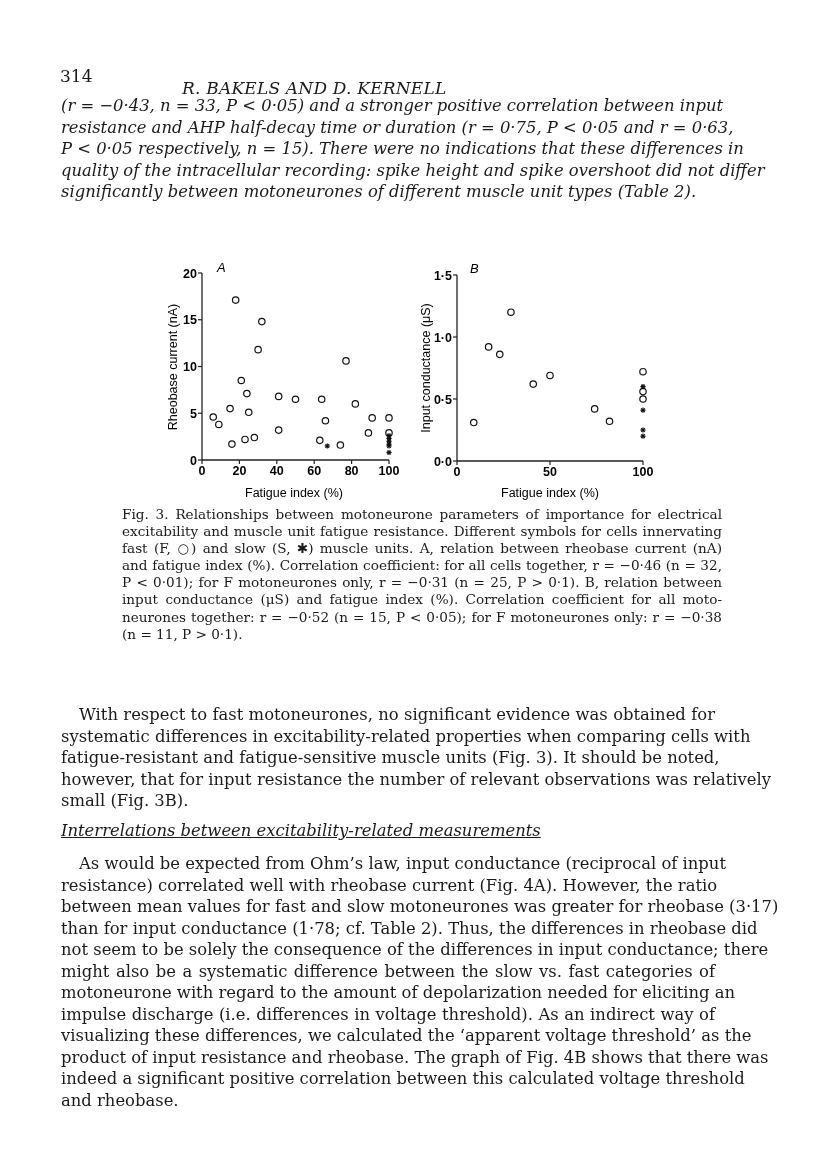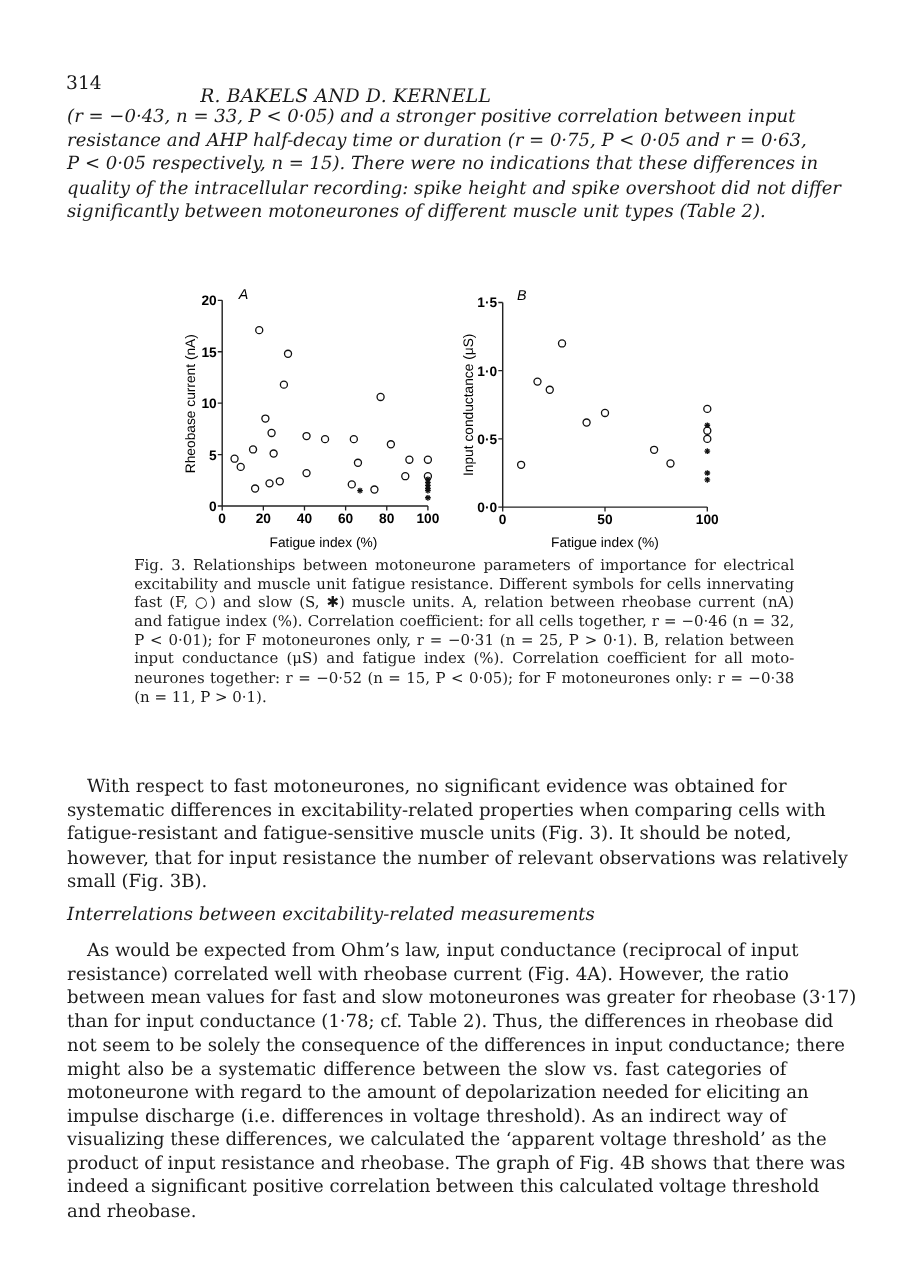--- a/index.html
+++ b/index.html
@@ -8,21 +8,21 @@
   .running-head { position:absolute; top:66px; left:60px; width:420px; font-size:17px; }
   .page-num { position:absolute; left:0; top:0; }
   .header-title { position:absolute; left:122px; top:12px; font-style:italic; white-space:nowrap; letter-spacing:0.2px; }
   .para { position:absolute; left:61px; width:654px; font-size:16.4px; line-height:21.5px; text-align:justify; }
   .para .line { display:block; text-align:justify; text-align-last:justify; white-space:nowrap; overflow:visible; }
   .para .line.last { text-align-last:left; }
   .p1 { top:95px;font-style:italic; }
   .p2 { top:704px; }
   .p3 { top:853px; }
   .indent { padding-left:18px; }
-  .section-head { position:absolute; left:61px; top:821px; font-style:italic; font-size:16.4px; }
+  .section-head { position:absolute; left:61px; top:821px; font-style:italic; font-size:16.4px;text-decoration:underline; }
   .caption { position:absolute; left:122px; top:506px; width:600px; font-size:13.6px; line-height:17.1px; }
   .caption .line { display:block; text-align:justify; text-align-last:justify; white-space:nowrap; }
   .caption .line.last { text-align-last:left; }
   .chart { position:absolute; }
   svg text { font-family:"Liberation Sans", "DejaVu Sans", sans-serif; }
 </style>
 </head>
 <body>
 
 <div class="page">

